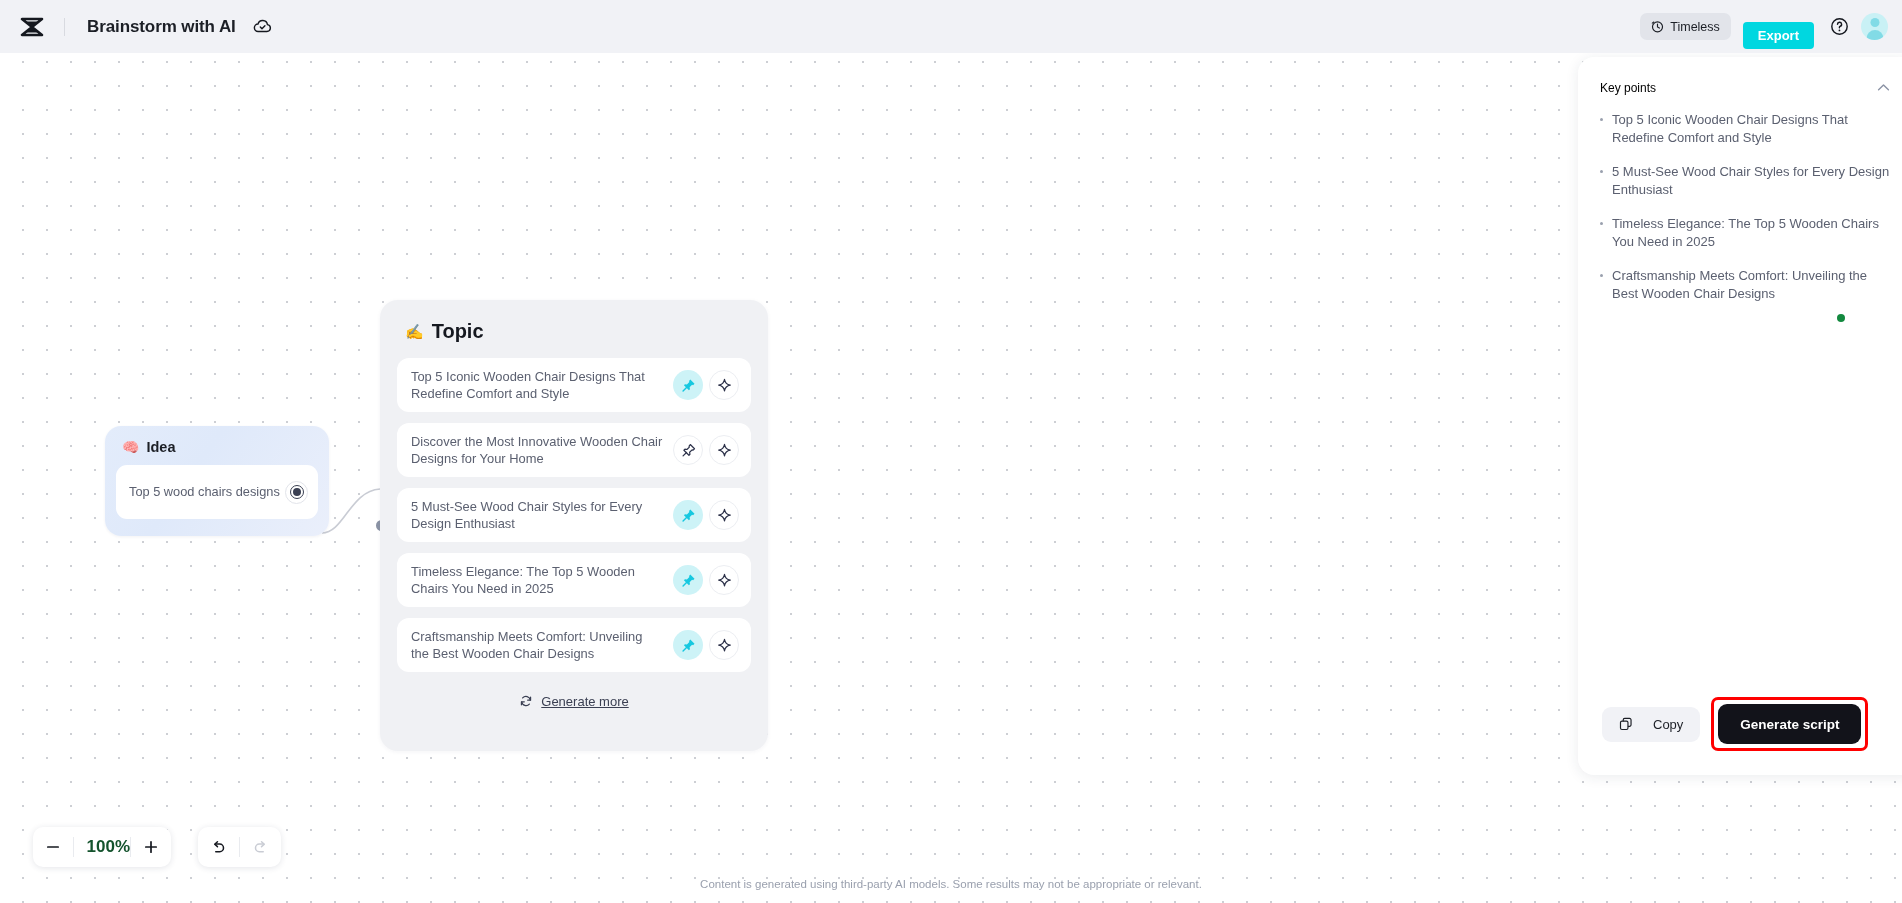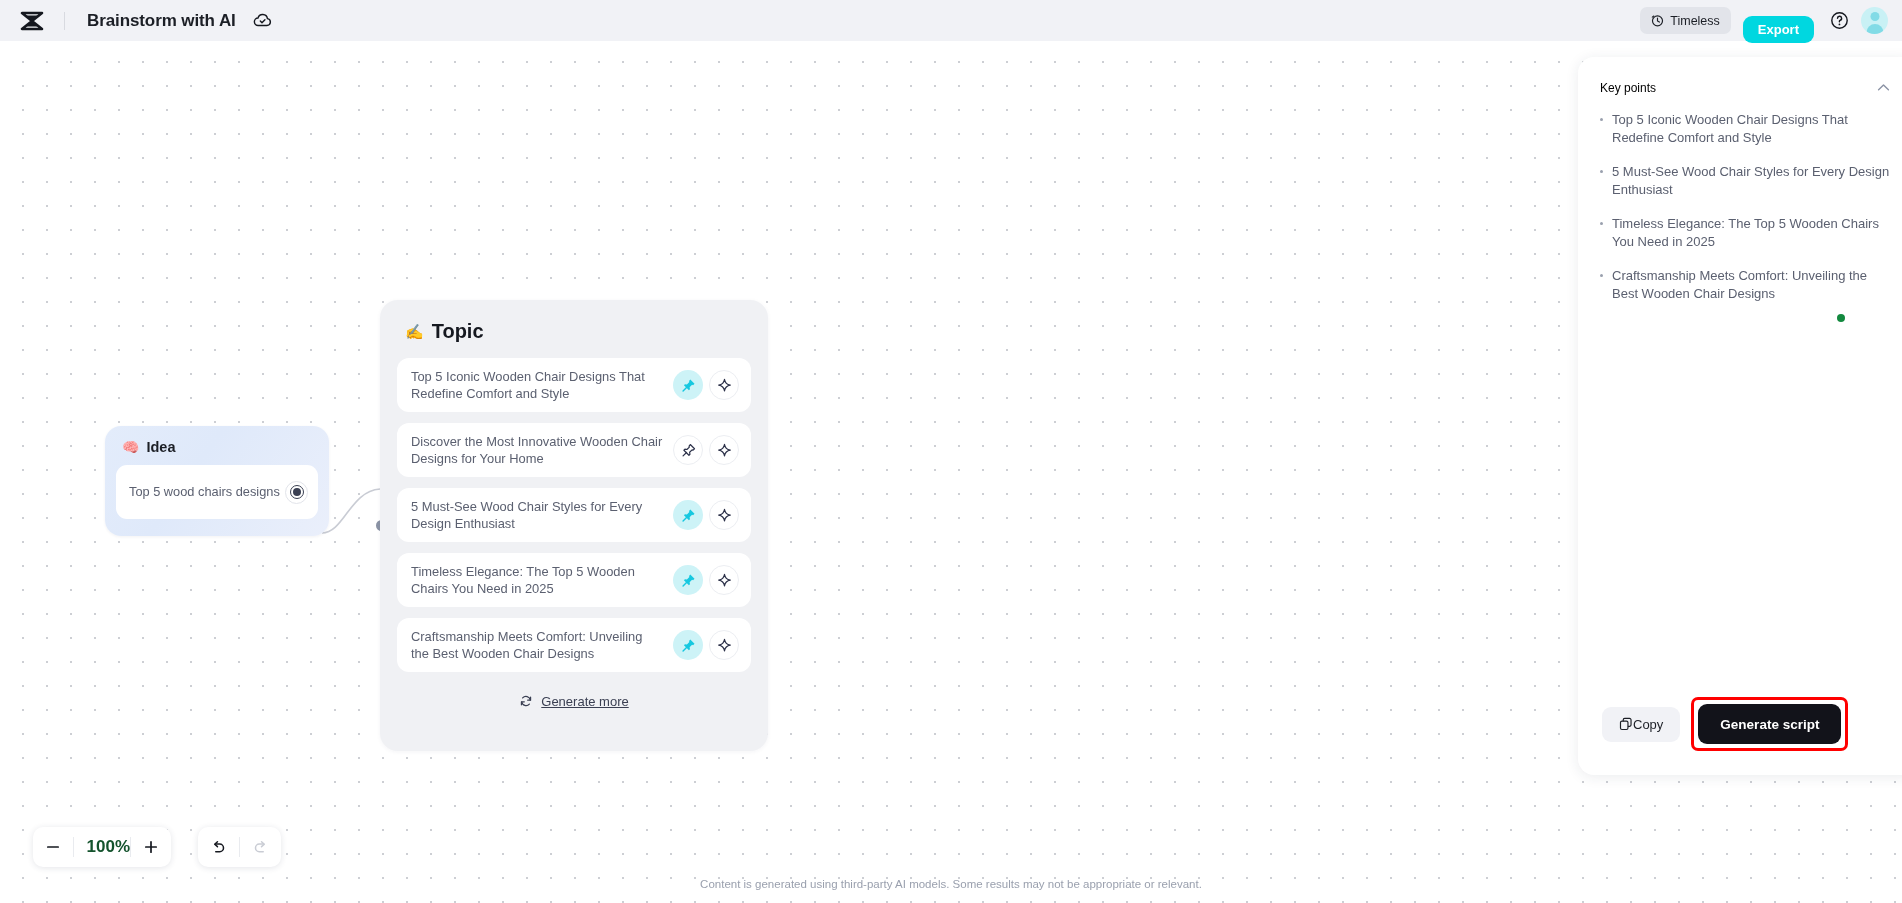--- a/index.html
+++ b/index.html
@@ -6,21 +6,21 @@
   html, body {
     width: 1902px; height: 903px;
     font-family: "Liberation Sans", sans-serif;
     background: #ffffff;
     overflow: hidden;
   }
 
   
   .header {
     position: absolute; top: 0; left: 0;
-    width: 1902px; height: 41px;
+    width: 1902px; height: 53px;
     background: #f1f2f6;
     display: flex; align-items: center;
     z-index: 60;
   }
   .logo-wrap {
     width: 64px; height: 41px;
     display: flex; align-items: center; justify-content: center;
   }
   .header-divider {
     width: 1px; height: 18px; background: #d8dae0; margin-right: 22px;
@@ -33,21 +33,21 @@
     margin-left: auto; display: flex; align-items: center; gap: 12px;
     padding-right: 14px;
   }
   .recents-btn {
     display: flex; align-items: center; gap: 6px;
     background: #e2e4ea; border-radius: 7px;
     height: 27px; padding: 0 11px;
     font-size: 12.5px; color: #1c1f26; cursor: pointer;
   }
   .export-btn {
-    background: #00d7e0; color: #ffffff; border-radius: 9px;
+    background: #00d7e0; color: #ffffff; border-radius: 4px;
     height: 27px; padding: 0 15px;
     display: flex; align-items: center;
     font-size: 13px; font-weight: bold; cursor: pointer; margin-top: 17px;
   }
   .help-icon { display: flex; align-items: center; cursor: pointer; margin-left: 4px;}
   .avatar {
     width: 27px; height: 27px; border-radius: 50%;
     background: #c9f1f5; overflow: hidden; position: relative;
     display: flex; align-items: flex-end; justify-content: center; cursor: pointer;
   }
@@ -182,21 +182,21 @@
   .green-dot {
     position: absolute; left: 259px; top: 257px;
     width: 8px; height: 8px; border-radius: 50%; background: #13893f;
   }
   .sp-footer {
     position: absolute; bottom: 24px; left: 0; width: 100%;
     display: flex; align-items: center; gap: 11px;
     padding: 0 24px; justify-content: flex-start;
   }
   .copy-btn {
-    display: flex; align-items: center; gap: 0;
+    display: flex; align-items: center; gap: 20px;
     background: #f1f2f6; border-radius: 9px;
     height: 35px; padding: 0 17px;
     font-size: 13px; color: #1c1f26; cursor: pointer;
   }
   .gen-script-wrap {
     position: relative; padding: 4px;
     border: 3px solid #ff0000; border-radius: 7px;
   }
   .gen-script-btn {
     background: #12131a; color: #ffffff; border-radius: 9px;

